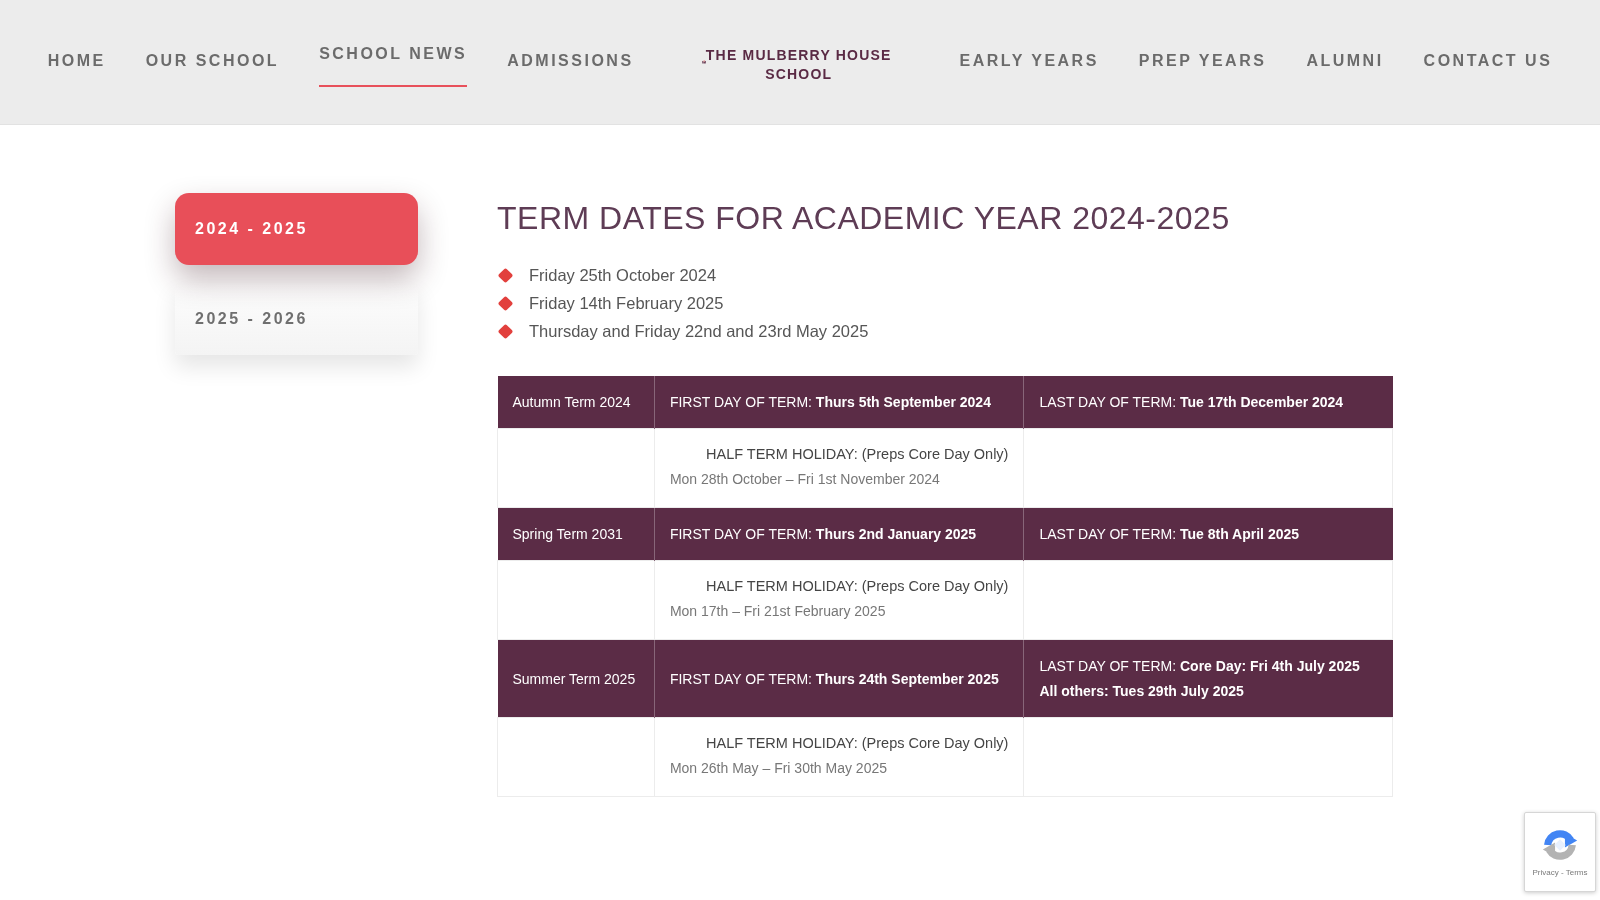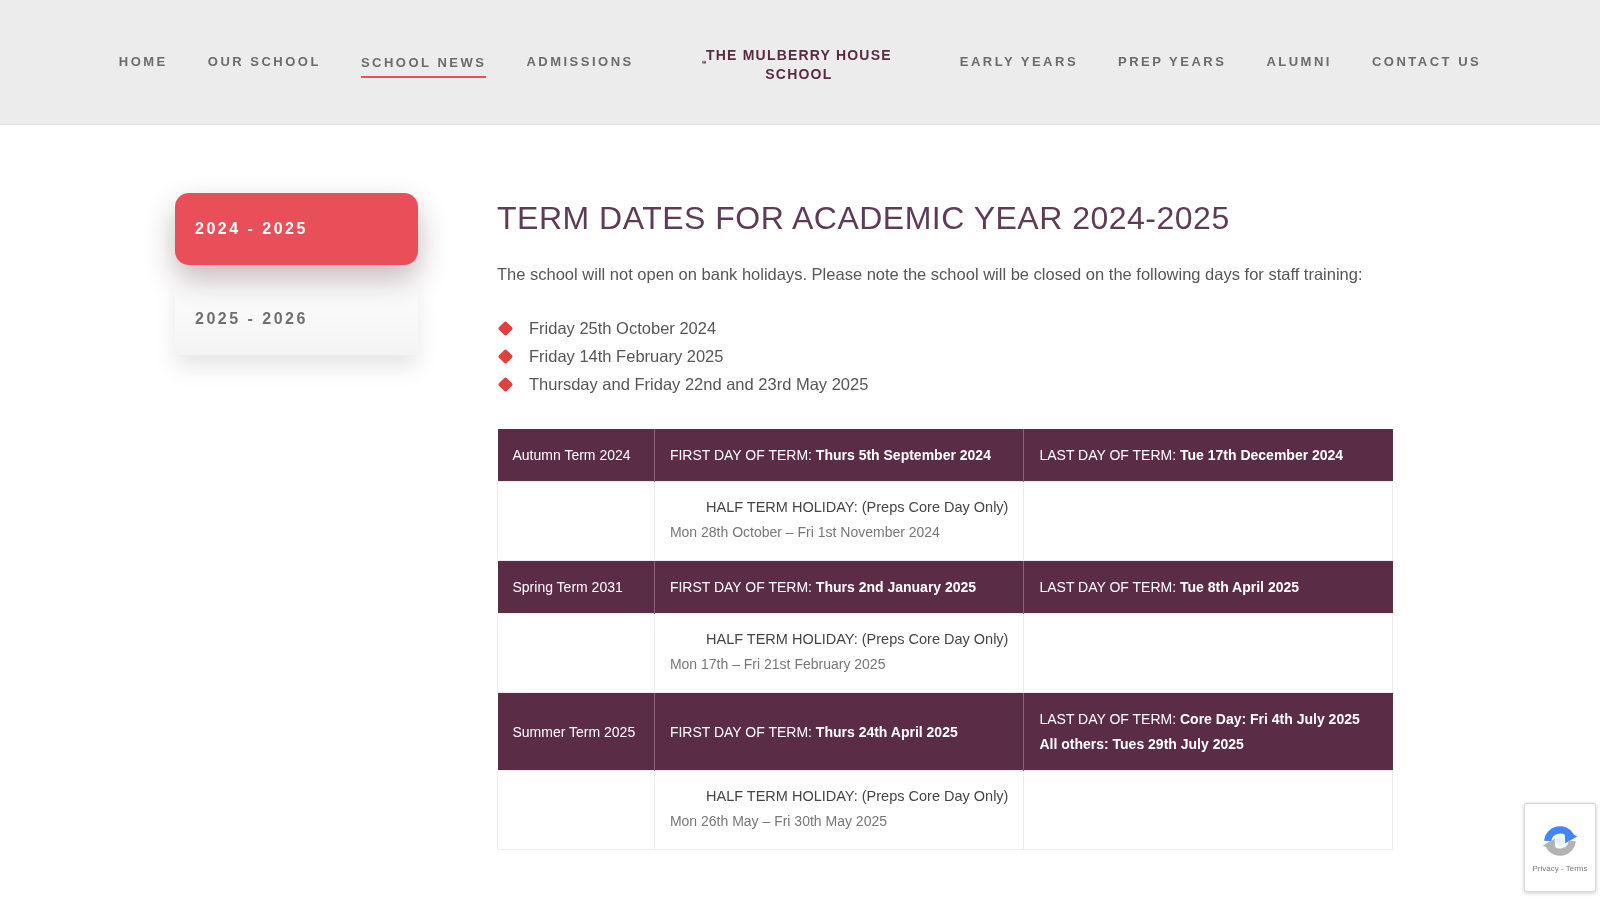--- a/index.html
+++ b/index.html
@@ -17,30 +17,30 @@
     height:125px;
     background:#ececec;
     border-bottom:1px solid #e2e2e2;
     display:flex;
     align-items:center;
     justify-content:center;
     gap:40px;
   }
   .nav-group { display:flex; align-items:center; gap:40px; }
   .nav-item {
-    font-size:13px;
+    font-size:16px;
     font-weight:600;
     letter-spacing:2.5px;
     color:#6b6b6b;
     text-transform:uppercase;
     cursor:pointer;
     padding-bottom:2px;
     white-space:nowrap;
   }
-  .nav-item.active { border-bottom:2px solid #e8505b; padding-bottom:6px; margin-bottom:-8px; }
+  .nav-item.active { border-bottom:2px solid #e8505b; padding-bottom:22px; margin-bottom:-8px; }
 
   .logo-block {
     display:flex;
     flex-direction:row;
     align-items:center;
     margin:0 28px;
     width:190px;
     cursor:pointer;
   }
   .logo-mark { width:72px; height:74px; }
@@ -157,21 +157,21 @@
   }
   .holiday-title { color:#454545; font-size:14.5px;text-align:right; }
   .holiday-dates { color:#777777; font-size:14px; margin-top:9px; }
 
   
   .recaptcha-badge {
     position:absolute;
     right:4px;
     bottom:8px;
     width:72px;
-    height:89px;
+    height:80px;
     background:#ffffff;
     border:1px solid #d6d6d6;
     border-radius:2px;
     box-shadow:0 1px 4px rgba(0,0,0,0.2);
     display:flex;
     flex-direction:column;
     align-items:center;
     justify-content:center;
     cursor:pointer;
   }
@@ -216,21 +216,20 @@
 </header>
 
 <aside class="sidebar">
   <button class="year-btn active">2024 - 2025</button>
   <button class="year-btn inactive">2025 - 2026</button>
 </aside>
 
 <main class="content">
   <h1 class="page-title">TERM DATES FOR ACADEMIC YEAR 2024-2025</h1>
 
-  <p class="intro">The school will not open on bank holidays. Please note the school will be closed on the following days for staff training:</p>
 
   <ul class="closure-list">
     <li>
       <span class="diamond"></span>
       <span>Friday 25th October 2024</span>
     </li>
     <li>
       <span class="diamond"></span>
       <span>Friday 14th February 2025</span>
     </li>
@@ -285,21 +284,21 @@
           <div class="holiday-title">HALF TERM HOLIDAY: (Preps Core Day Only)</div>
           <div class="holiday-dates">Mon 17th – Fri 21st February 2025</div>
         </td>
         <td></td>
       </tr>
 
       <tr class="term-row">
         <td>Summer Term 2025</td>
         <td>
           <span class="lbl">FIRST DAY OF TERM:</span>
-          <span class="val">Thurs 24th April 2025</span>
+          <span class="val">Thurs 24th September 2025</span>
         </td>
         <td>
           <div>
             <span class="lbl">LAST DAY OF TERM:</span>
             <span class="val">Core Day: Fri 4th July 2025</span>
           </div>
           <div class="second-line">
             <span class="val">All others: Tues 29th July 2025</span>
           </div>
         </td>

